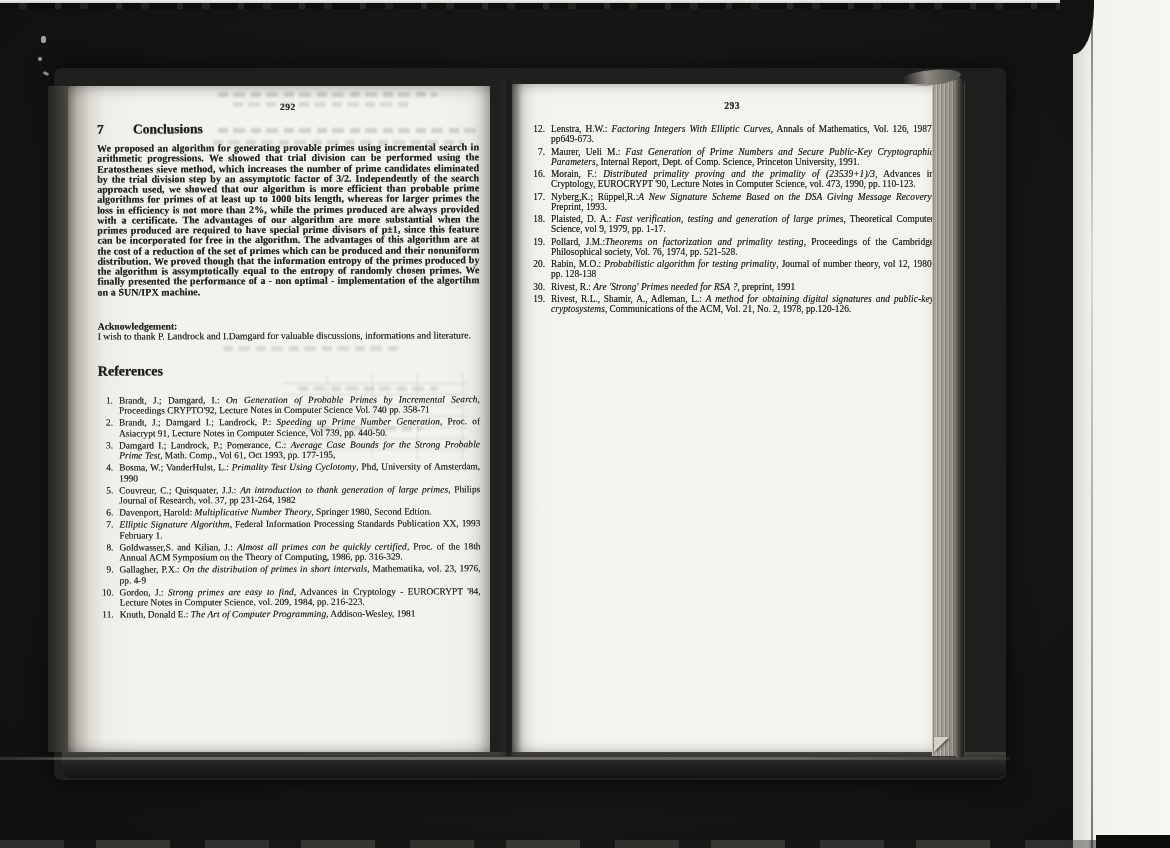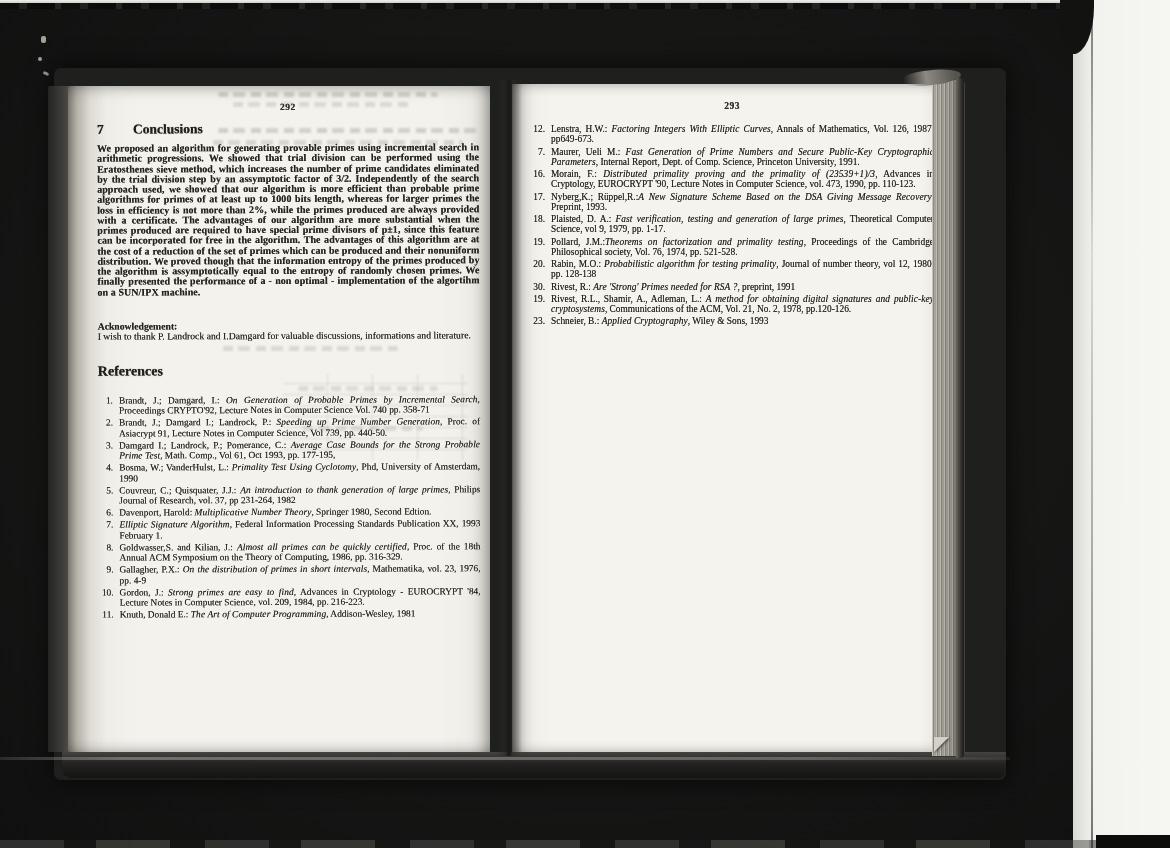--- a/index.html
+++ b/index.html
@@ -223,24 +223,20 @@
             <span class="ref-text">Rabin, M.O.: <i>Probabilistic algorithm for testing primality</i>, Journal of number theory, vol <b>12</b>, 1980, pp. 128-138</span>
           </div>
           <div class="ref">
             <span class="ref-num">30.</span>
             <span class="ref-text">Rivest, R.: <i>Are 'Strong' Primes needed for RSA ?</i>, preprint, 1991</span>
           </div>
           <div class="ref">
             <span class="ref-num">19.</span>
             <span class="ref-text">Rivest, R.L., Shamir, A., Adleman, L.: <i>A method for obtaining digital signatures and public-key cryptosystems</i>, Communications of the ACM, Vol. <b>21</b>, No. 2, 1978, pp.120-126.</span>
           </div>
-          <div class="ref">
-            <span class="ref-num">23.</span>
-            <span class="ref-text">Schneier, B.: <i>Applied Cryptography</i>, Wiley &amp; Sons, 1993</span>
-          </div>
         </div>
     </div>
   </div>
 
   <div class="abs gutter"></div>
   <div class="abs page-stack-right"></div>
   <div class="abs stack-ridge"></div>
   <div class="abs stack-top-corner"></div>
   <div class="abs corner-fold"></div>
 

